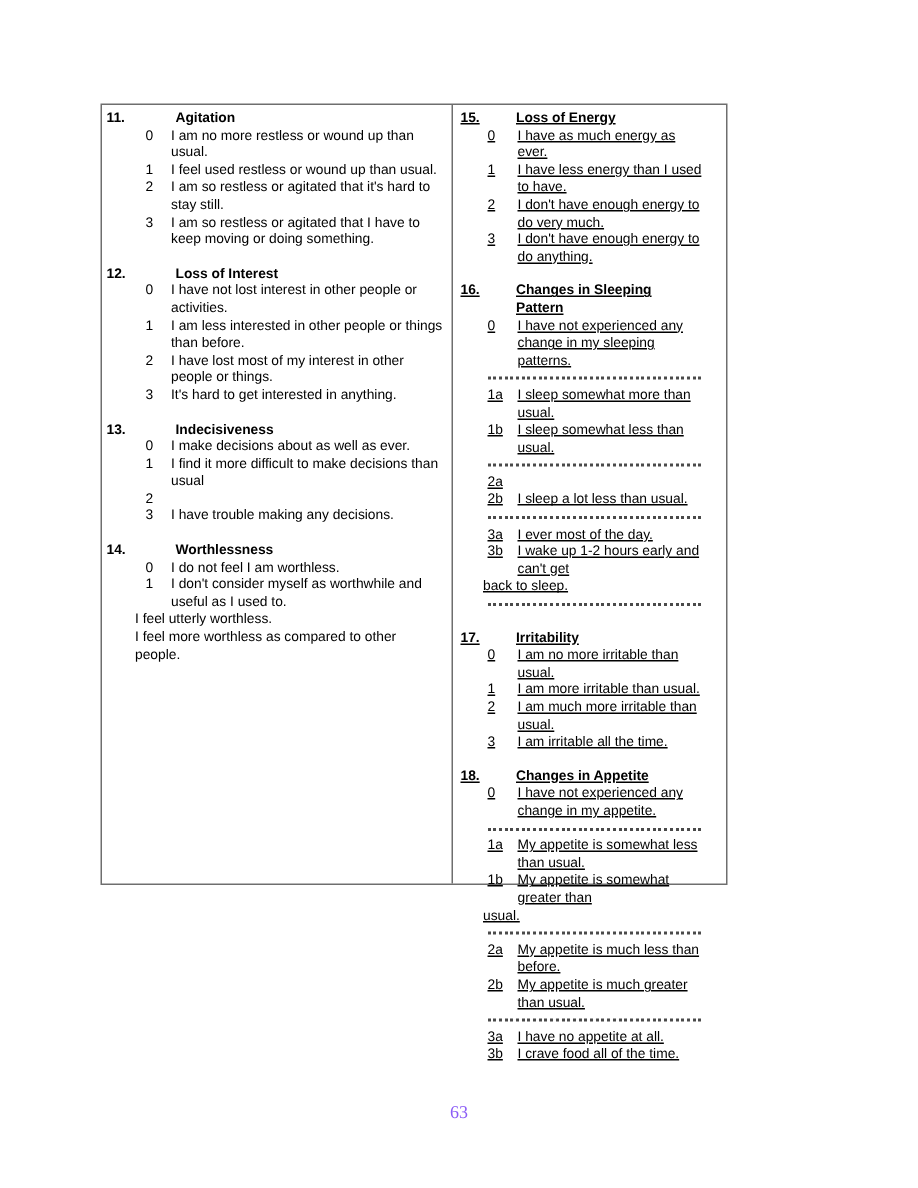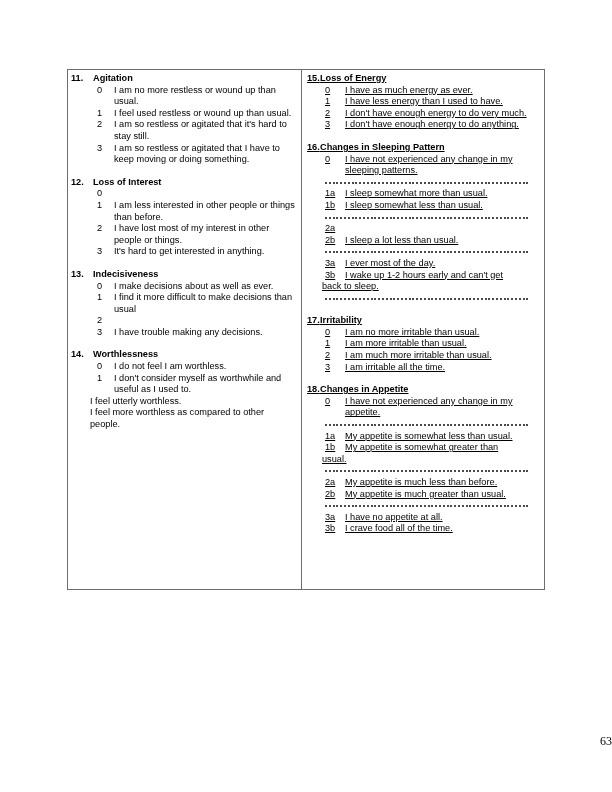--- a/index.html
+++ b/index.html
@@ -11,21 +11,21 @@
     width:612px;height:792px;
     background:#ffffff;
     position:relative;
     font-family:"Liberation Sans", sans-serif;
     color:var(--text-color);
     overflow:hidden;
   }
   .qbox{
     position:absolute;
     left:67px;top:69px;
-    width:478px;height:521px;
+    width:418px;height:521px;
     border:1px solid var(--border-color);
     box-sizing:border-box;
     display:flex;
     background:#ffffff;
   }
   .col{
     box-sizing:border-box;
     font-size:9.2px;
     line-height:11.6px;
   }
@@ -37,44 +37,44 @@
   .col-right{
     flex:1;
     padding:3px 16px 0 5px;
     text-decoration:underline;
   }
   .item{margin-top:11px;}
   .item:first-child{margin-top:0;}
   .item-head{display:flex;font-weight:bold;}
   .col-left .item-num{flex:0 0 22px;}
   .col-right .item-num{flex:0 0 13px;}
-  .item-title{flex:1;}
+  .item-title{flex:1;margin-left:24px;}
   .row.opt{display:flex;}
   .col-left .row.opt{padding-left:26px;}
   .col-left .row.opt .val{flex:0 0 17px;}
   .col-right .row.opt{padding-left:18px;}
   .col-right .row.opt .val{flex:0 0 20px;}
   .row.opt .txt{flex:1;}
   .col-left .row.plain{padding-left:19px;}
   .col-right .row.plain{padding-left:15px;}
   .row.dashes{height:11.6px;position:relative;}
   .row.dashes::after{
     content:"";
     position:absolute;
     left:18px;right:0;top:5px;height:2px;
     background:repeating-linear-gradient(to right,
       #4a4a4a 0, #4a4a4a 2px, transparent 2px, transparent 3.8px);
   }
   .page-number{
     position:absolute;
     left:0;right:0;top:734px;
-    text-align:right;
+    text-align:center;
     font-family:"Liberation Serif", serif;
     font-size:12px;
-    color:#000000;
+    color:#8b5cf6;
   }
 </style>
 </head>
 <body>
 
 <div class="qbox">
   <div class="col col-left">
       <div class="item">
         <div class="item-head">
           <span class="item-num">11.</span>
@@ -97,20 +97,21 @@
           <span class="txt">I am so restless or agitated that I have to keep moving or doing something.</span>
         </div>
       </div>
       <div class="item">
         <div class="item-head">
           <span class="item-num">12.</span>
           <span class="item-title">Loss of Interest</span>
         </div>
         <div class="row opt">
           <span class="val">0</span>
+          <span class="txt">I have not lost interest in other people or activities.</span>
         </div>
         <div class="row opt">
           <span class="val">1</span>
           <span class="txt">I am less interested in other people or things than before.</span>
         </div>
         <div class="row opt">
           <span class="val">2</span>
           <span class="txt">I have lost most of my interest in other people or things.</span>
         </div>
         <div class="row opt">

